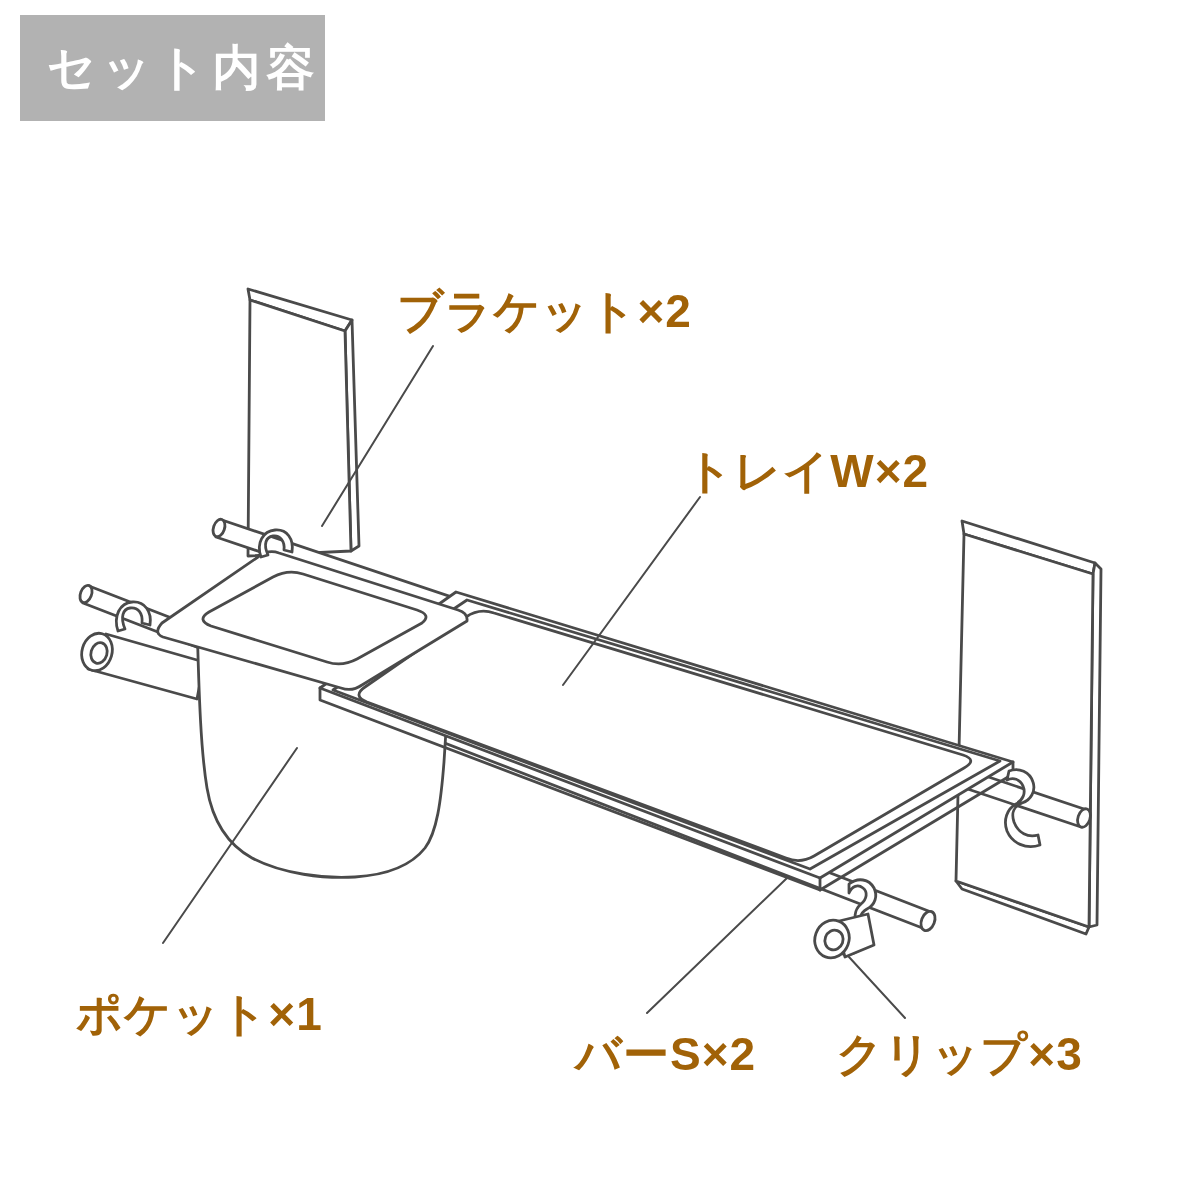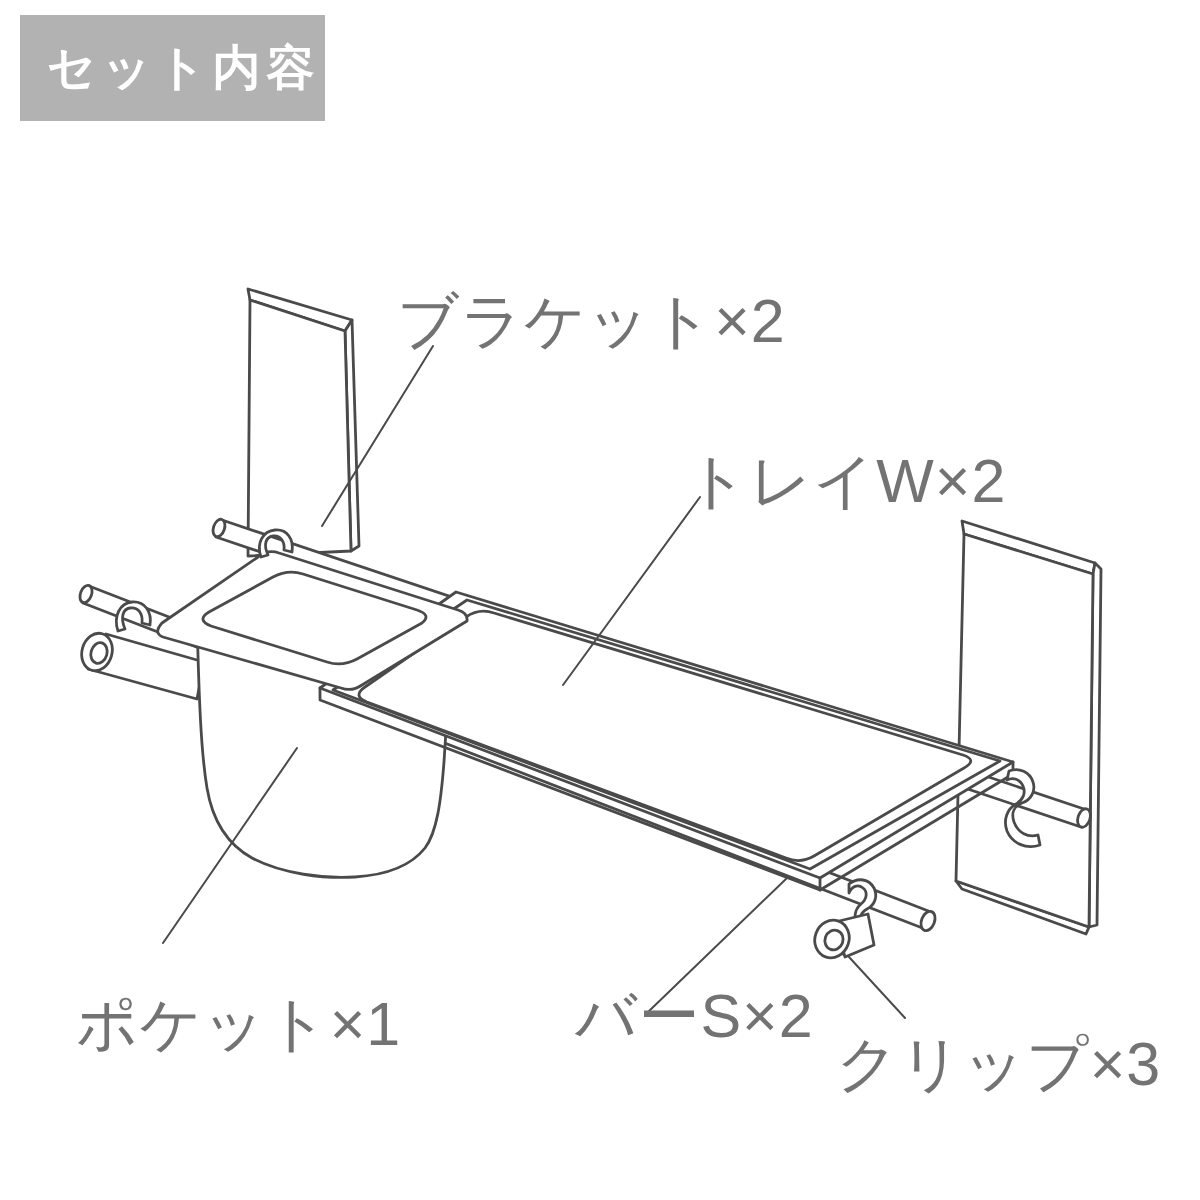--- a/index.html
+++ b/index.html
@@ -8,27 +8,27 @@
     font-family:"Liberation Sans","DejaVu Sans",sans-serif;
   }
   .art{position:absolute;left:0;top:0;width:1200px;height:1200px;}
   .badge{
     position:absolute;left:20px;top:15px;width:305px;height:106px;
     background:#b2b2b2;color:#ffffff;font-size:48px;font-weight:bold;
     line-height:106px;padding-left:27px;letter-spacing:6px;box-sizing:border-box;
     white-space:nowrap;
   }
   .part-label{
-    position:absolute;color:#737373;font-size:61px;font-weight:400;
+    position:absolute;color:#a16207;font-size:46px;font-weight:700;
     letter-spacing:1px;white-space:nowrap;
   }
   .lbl-bracket{left:397px;top:281px;}
   .lbl-tray{left:686px;top:441px;}
   .lbl-pocket{left:76px;top:938px;margin-top:46px;}
-  .lbl-bar{left:575px;top:976px;}
+  .lbl-bar{left:575px;top:1024px;}
   .lbl-clip{left:836px;top:1024px;}
 </style>
 </head>
 <body>
 
 <div class="canvas">
 
   <svg class="art" viewBox="0 0 1200 1200" aria-hidden="true">
     <g stroke="#4a4a4a" stroke-width="2.8" fill="none" stroke-linejoin="round" stroke-linecap="round">
 

